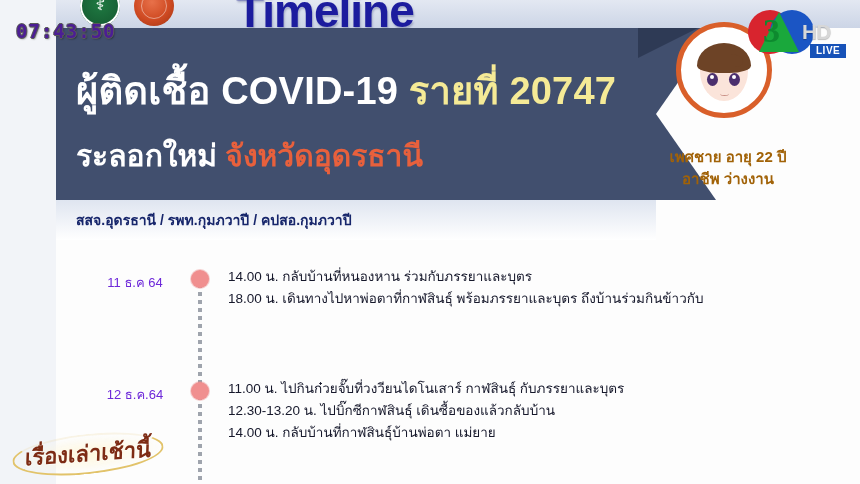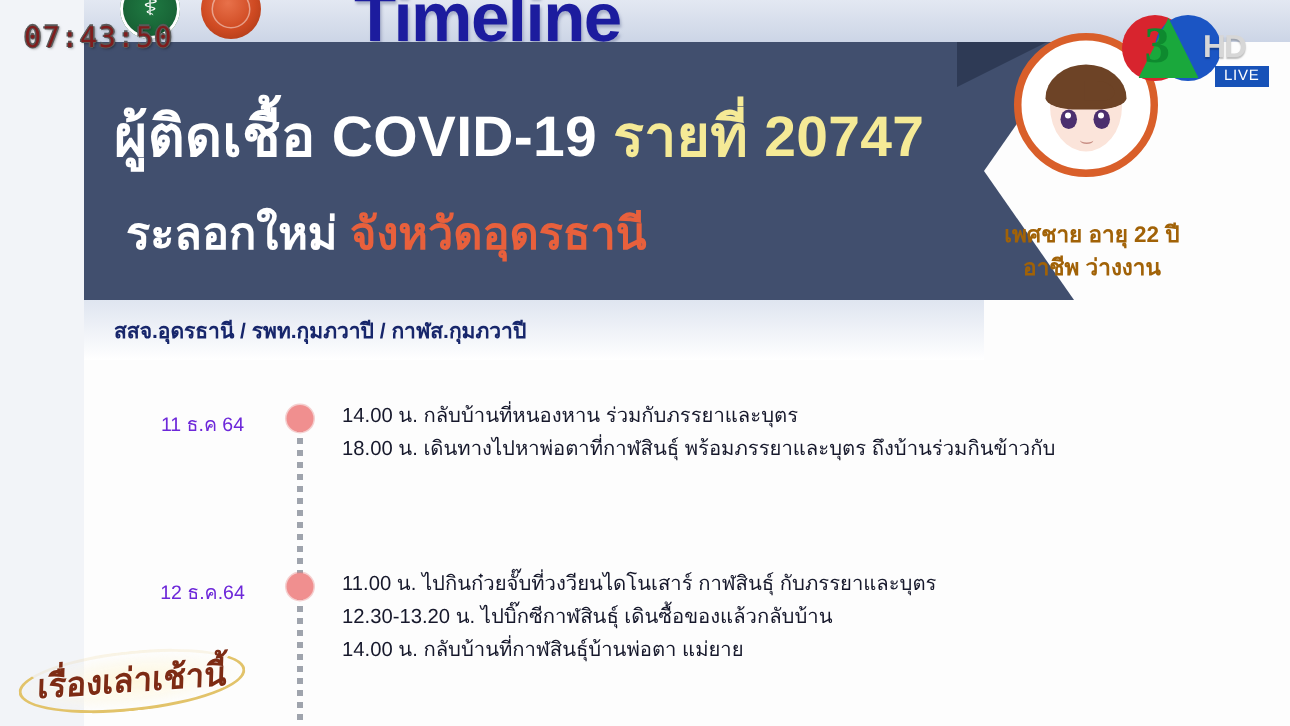--- a/index.html
+++ b/index.html
@@ -49,26 +49,26 @@
     color: #1c1c9e;
     letter-spacing: -1px;
     text-shadow: 1px 2px 2px rgba(120,130,165,.55);
     font-family: "Liberation Sans", sans-serif;
   }
 
   
   .clock {
     position: absolute;
     left: 16px;
-    top: 14px;
+    top: 20px;
     font-family: "DejaVu Sans Mono", monospace;
     font-size: 19px;
-    font-weight: normal;
+    font-weight: bold;
     letter-spacing: 1px;
-    color: #7f1d1d;
+    color: #4c1d95;
     text-shadow:
        1px 0 0 #5a5a5a, -1px 0 0 #5a5a5a,
        0 1px 0 #5a5a5a, 0 -1px 0 #5a5a5a,
        1px 1px 2px rgba(0,0,0,.55);
     z-index: 30;
   }
 
   
   .logo-row {
     position: absolute;
@@ -145,21 +145,20 @@
   .hl-case {
     color: #f5ea96;
   }
   .hl-line2 {
     position: absolute;
     left: 76px; top: 132px;
     font-size: 30px;
     font-weight: bold;
     color: #ffffff;
     white-space: nowrap;
-    margin-left: 8px;
   }
   .hl-prov {
     color: #e8603c;
   }
 
   
   .source-line {
     position: absolute;
     left: 56px; top: 200px;
     width: 600px; height: 40px;
@@ -279,21 +278,21 @@
     color: #d7d7d7;
     letter-spacing: -1px;
     text-shadow: 0 1px 1px rgba(0,0,0,.25);
   }
   .ch3-live {
     position: absolute;
     left: 62px; top: 34px;
     background: #1752b8;
     color: #ffffff;
     font-size: 10px;
-    font-weight: normal;
+    font-weight: bold;
     letter-spacing: .5px;
     padding: 1px 6px 2px 6px;
   }
 
   .patient-info {
     position: absolute;
     left: 608px; top: 146px;
     width: 240px;
     text-align: center;
     font-size: 15px;
@@ -415,21 +414,21 @@
   <div class="hl-line1">
     <span>ผู้ติดเชื้อ COVID-19</span>
     <span class="hl-case">รายที่ 20747</span>
   </div>
   <div class="hl-line2">
     <span>ระลอกใหม่</span>
     <span class="hl-prov">จังหวัดอุดรธานี</span>
   </div>
 
   <div class="source-line">
-    <div class="source-text">สสจ.อุดรธานี / รพท.กุมภวาปี / กาฬส.กุมภวาปี</div>
+    <div class="source-text">สสจ.อุดรธานี / รพท.กุมภวาปี / คปสอ.กุมภวาปี</div>
   </div>
 
   <div class="avatar-ring">
     <div class="avatar-face">
       <div class="face-skin"></div>
       <div class="face-hair"></div>
       <div class="eye l"></div>
       <div class="eye r"></div>
       <div class="mouth"></div>
     </div>

